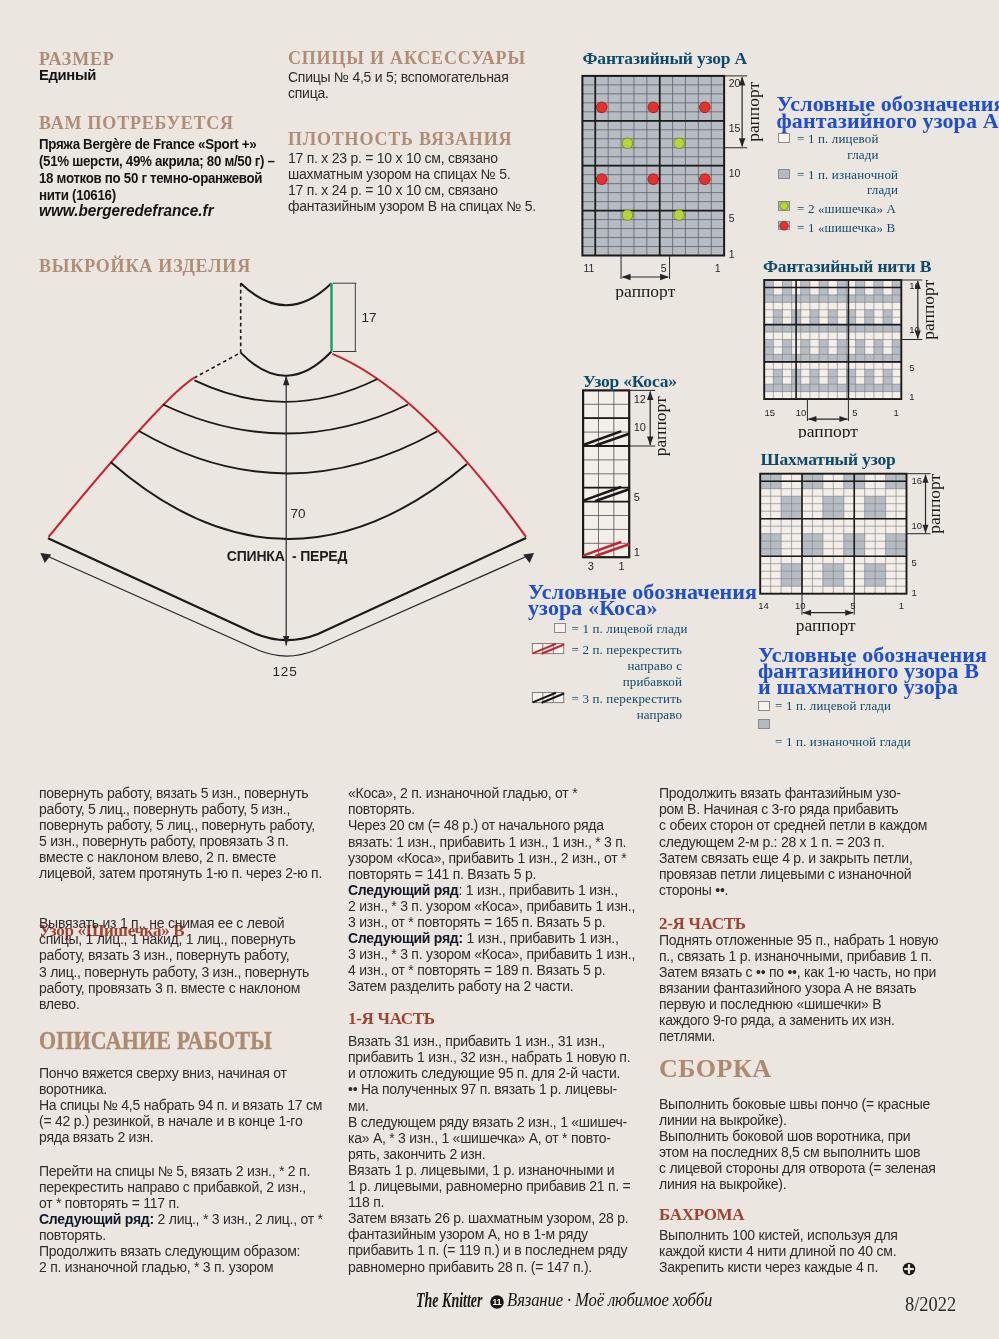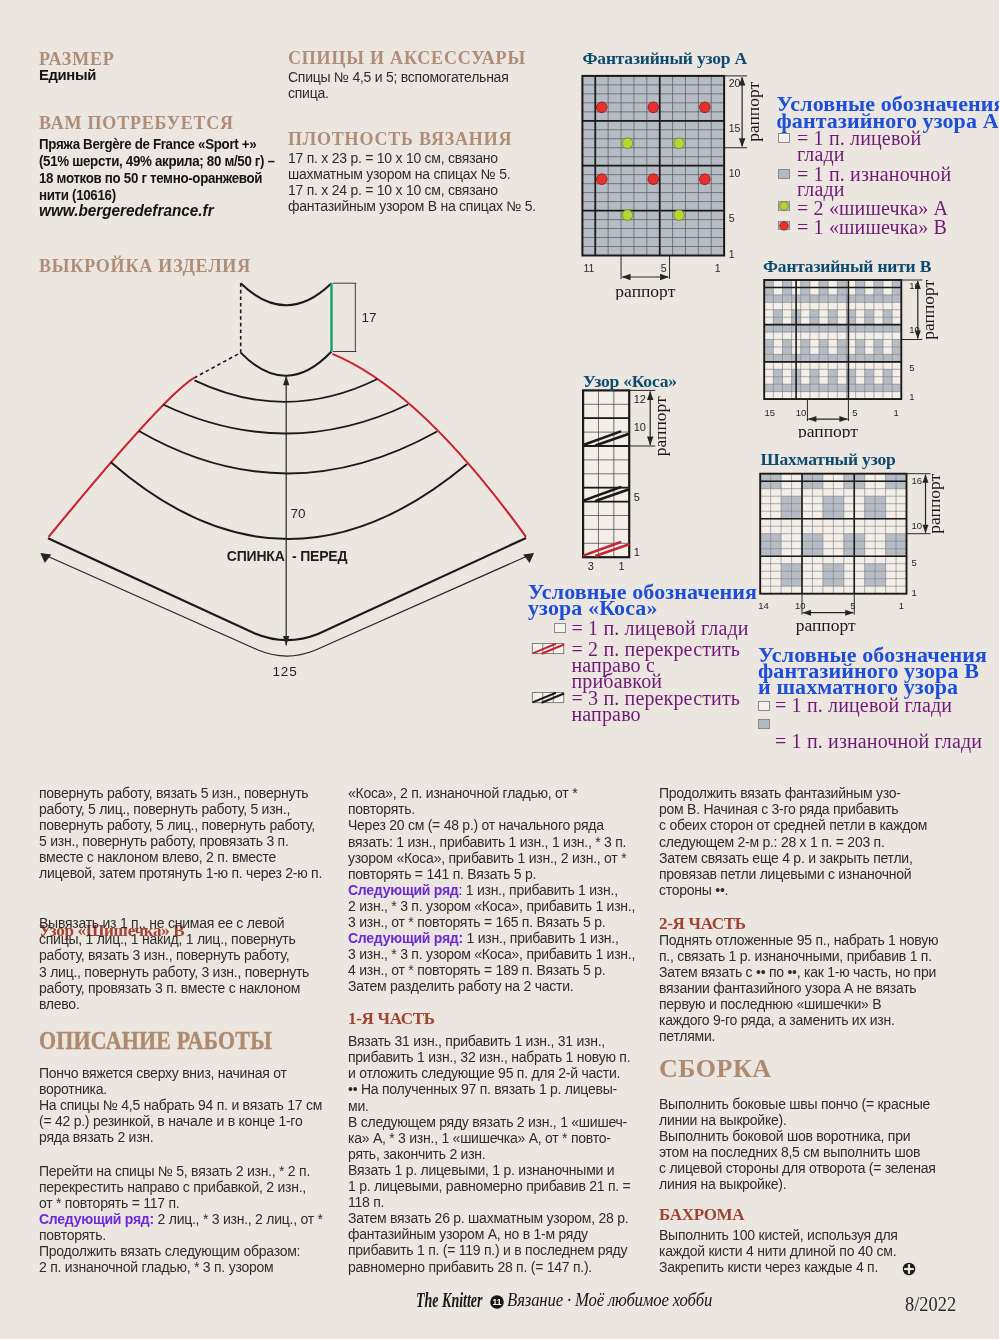--- a/index.html
+++ b/index.html
@@ -5,23 +5,23 @@
 html,body{margin:0;padding:0;}
 body{width:999px;height:1339px;position:relative;background:#ece6e0;font-family:"Liberation Sans",sans-serif;overflow:hidden;}
 .abs{position:absolute;}
 .h1{font-family:"Liberation Serif",serif;font-weight:bold;color:#b08d76;font-size:18px;letter-spacing:0.8px;white-space:nowrap;}
 .h1big{font-family:"Liberation Serif",serif;font-weight:bold;color:#ad8a70;font-size:26px;letter-spacing:0.2px;white-space:nowrap;}
 .hred{font-family:"Liberation Serif",serif;font-weight:bold;color:#a04331;font-size:17px;letter-spacing:-0.3px;white-space:nowrap;}
 .body{font-size:14px;line-height:16.1px;letter-spacing:-0.25px;color:#302c2b;white-space:nowrap;}
 .bodyb{font-size:14.8px;line-height:16.85px;letter-spacing:-0.35px;color:#161412;font-weight:bold;white-space:nowrap;}
 .ctitle{font-family:"Liberation Serif",serif;font-weight:bold;color:#0c4a6e;font-size:17.5px;letter-spacing:-0.2px;white-space:nowrap;}
 .lhead{font-family:"Liberation Serif",serif;font-weight:bold;color:#1d4ed8;font-size:22px;line-height:16.3px;letter-spacing:0.1px;white-space:nowrap;}
-.litem{font-family:"Liberation Serif",serif;color:#701a75;font-size:20px;line-height:15.8px;letter-spacing:0.15px;white-space:nowrap;}
+.litem{font-family:"Liberation Serif",serif;color:#0c4a6e;font-size:13px;line-height:15.8px;letter-spacing:0.15px;white-space:nowrap;text-align:right;}
 .sq{position:absolute;width:10px;height:7.8px;border:1px solid #8b8b8b;}
-b.lead{color:#6d28d9;}
+b.lead{color:#0f172a;}
 </style>
 </head>
 <body>
 
 <div class="abs h1" style="left:39px;top:49.2px;">РАЗМЕР</div>
 <div class="abs bodyb" style="left:39px;top:67px;">Единый</div>
 <div class="abs h1" style="left:39px;top:112.7px;">ВАМ ПОТРЕБУЕТСЯ</div>
 <div class="abs bodyb" style="left:39px;top:136px;transform:scaleX(.90);transform-origin:0 0;">Пряжа Bergère de France «Sport +»<br>(51% шерсти, 49% акрила; 80 м/50 г) –<br>18 мотков по 50 г темно-оранжевой<br>нити (10616)<br><i style="font-size:17px;letter-spacing:0;">www.bergeredefrance.fr</i></div>
 
 <div class="abs h1" style="left:288px;top:48.4px;">СПИЦЫ И АКСЕССУАРЫ</div>

